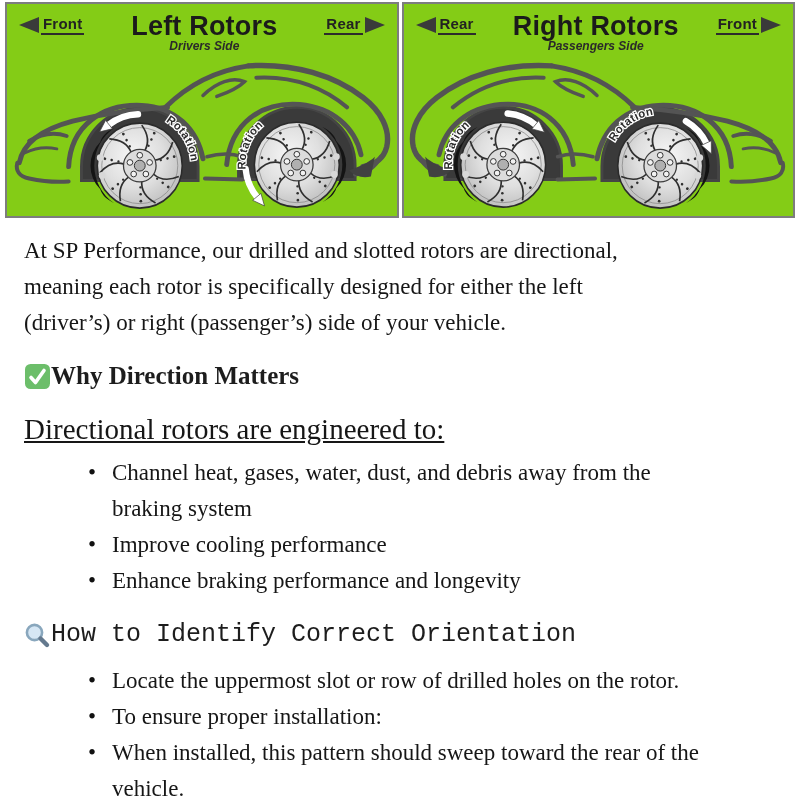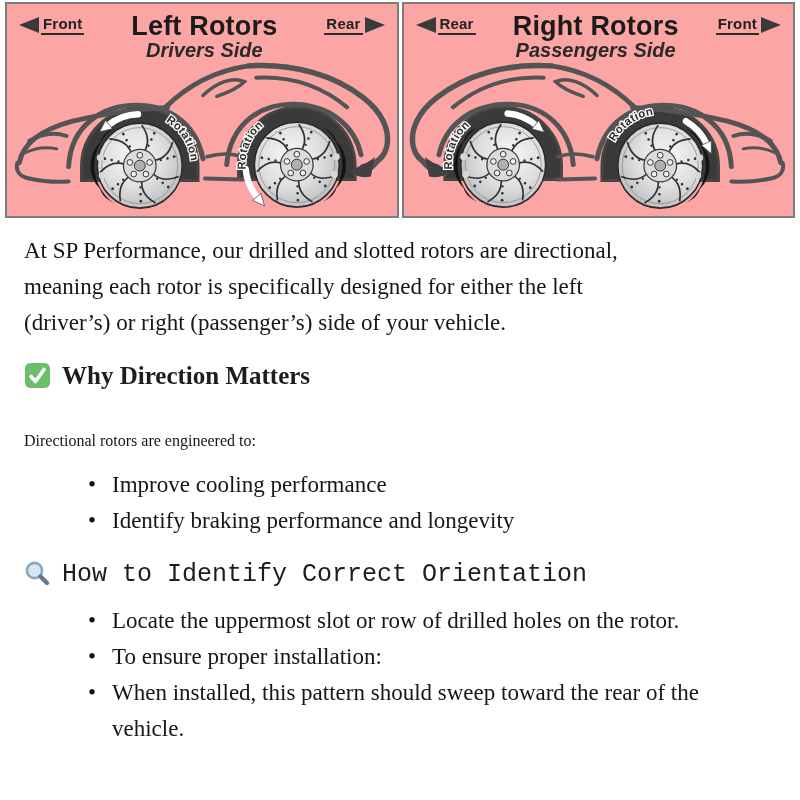--- a/index.html
+++ b/index.html
@@ -1,47 +1,47 @@
 <!DOCTYPE html>
 <html><head>
 <meta charset="utf-8">
 <style>
   html,body{margin:0;padding:0;background:#ffffff;width:800px;height:800px;overflow:hidden;}
   body{font-family:"Liberation Serif", serif;color:#161616;}
 
   
   .panels{display:flex;gap:3px;margin:2px 5px 0 5px;}
-  .panel{flex:1;border:2px solid #7d7d7d;background:#fca5a5;height:212px;position:relative;overflow:hidden;}
+  .panel{flex:1;border:2px solid #7d7d7d;background:#84cc16;height:212px;position:relative;overflow:hidden;}
   .panel-header{display:flex;align-items:flex-start;justify-content:space-between;padding:7px 12px 0 12px;}
   .dir{display:flex;align-items:center;gap:2px;margin-top:4px;}
   .dir-label{font-family:"Liberation Sans", sans-serif;font-weight:bold;font-size:15px;color:#222;
     border-bottom:2.5px solid #2c2c2c;padding:0 2px 1px 2px;letter-spacing:.2px;}
   .tri{width:0;height:0;border-top:8px solid transparent;border-bottom:8px solid transparent;}
   .tri-left{border-right:20px solid #3a3a3a;}
   .tri-right{border-left:20px solid #3a3a3a;}
   .panel-titles{text-align:center;line-height:1.05;margin-top:1px;}
   .panel-title{font-family:"Liberation Sans", sans-serif;font-weight:bold;font-size:27px;color:#1b1b1b;letter-spacing:.2px;text-align:right;}
-  .panel-subtitle{font-family:"Liberation Sans", sans-serif;font-weight:bold;font-style:italic;font-size:20px;color:#2a2a2a;margin-top:0;}
+  .panel-subtitle{font-family:"Liberation Sans", sans-serif;font-weight:bold;font-style:italic;font-size:12px;color:#2a2a2a;margin-top:0;}
   .car-svg{position:absolute;left:0;bottom:0;}
 
   .sketch{stroke:#545454;fill:none;stroke-linecap:round;}
   .arch{fill:#3a3a3a;stroke:#454545;stroke-width:3;}
   .rot-label{font-family:"Liberation Sans", sans-serif;font-weight:bold;font-size:11.5px;
     fill:#2d2d2d;stroke:#ffffff;stroke-width:2.6px;paint-order:stroke;letter-spacing:.4px;}
   .rot-arrow-arc{stroke:#ffffff;stroke-width:6.5;fill:none;stroke-linecap:round;}
   .rot-arrow-head{fill:#ffffff;stroke:#3a3a3a;stroke-width:.7;}
   .caliper{fill:#141414;}
 
   
   .article{padding:15px 24px 0 24px;}
   .intro{font-size:23px;line-height:36px;white-space:pre-line;margin:0;max-width:752px;}
-  .section-h{display:flex;align-items:flex-start;gap:11px;font-size:25px;margin-top:21px;color:#1d1d1d;}
+  .section-h{display:flex;align-items:flex-end;font-size:25px;margin-top:21px;color:#1d1d1d;}
   .section-h .t-bold{font-weight:bold;}
   .icon{flex:0 0 auto;display:inline-flex;}
-  .lead{font-size:16px;line-height:36px;margin-top:33px;}
+  .lead{font-size:29px;line-height:36px;margin-top:21px;text-decoration:underline;}
   ul.blist{list-style:none;margin:8px 0 0 0;padding:0 0 0 64px;max-width:715px;}
   ul.blist li{position:relative;font-size:23px;line-height:36px;padding-left:24px;white-space:pre-line;}
   ul.blist li::before{content:"•";position:absolute;left:0;top:0;font-size:23px;color:#111;}
   .sec2-gap{font-family:Liberation Mono, monospace;}
   ul.blist.second{margin-top:14px;}
 </style>
 </head>
 <body>
 
 <svg width="0" height="0" style="position:absolute" aria-hidden="true">
@@ -470,22 +470,24 @@
         <rect x="1" y="1" width="25" height="25" rx="5.5" fill="#6cbe6a"></rect>
         <polyline points="7,14.5 11.5,19.5 20,7.5" fill="none" stroke="#ffffff" stroke-width="3.6" stroke-linecap="round" stroke-linejoin="round"></polyline>
       </svg>
     </span>
     <span class="t-bold">Why Direction Matters</span>
   </div>
 
   <div class="lead">Directional rotors are engineered to:</div>
 
   <ul class="blist">
+    <li>Channel heat, gases, water, dust, and debris away from the
+braking system</li>
     <li>Improve cooling performance</li>
-    <li>Identify braking performance and longevity</li>
+    <li>Enhance braking performance and longevity</li>
   </ul>
 
   <div class="section-h sec2-gap">
     <span class="icon">
       <svg width="27" height="27" viewBox="0 0 27 27">
         <circle cx="10.5" cy="10.5" r="7.6" fill="#d6e7f5" stroke="#89a7bd" stroke-width="2.6"></circle>
         <line x1="16.5" y1="16.5" x2="23" y2="23" stroke="#64798e" stroke-width="4.4" stroke-linecap="round"></line>
       </svg>
     </span>
     <span>How to Identify Correct Orientation</span>

